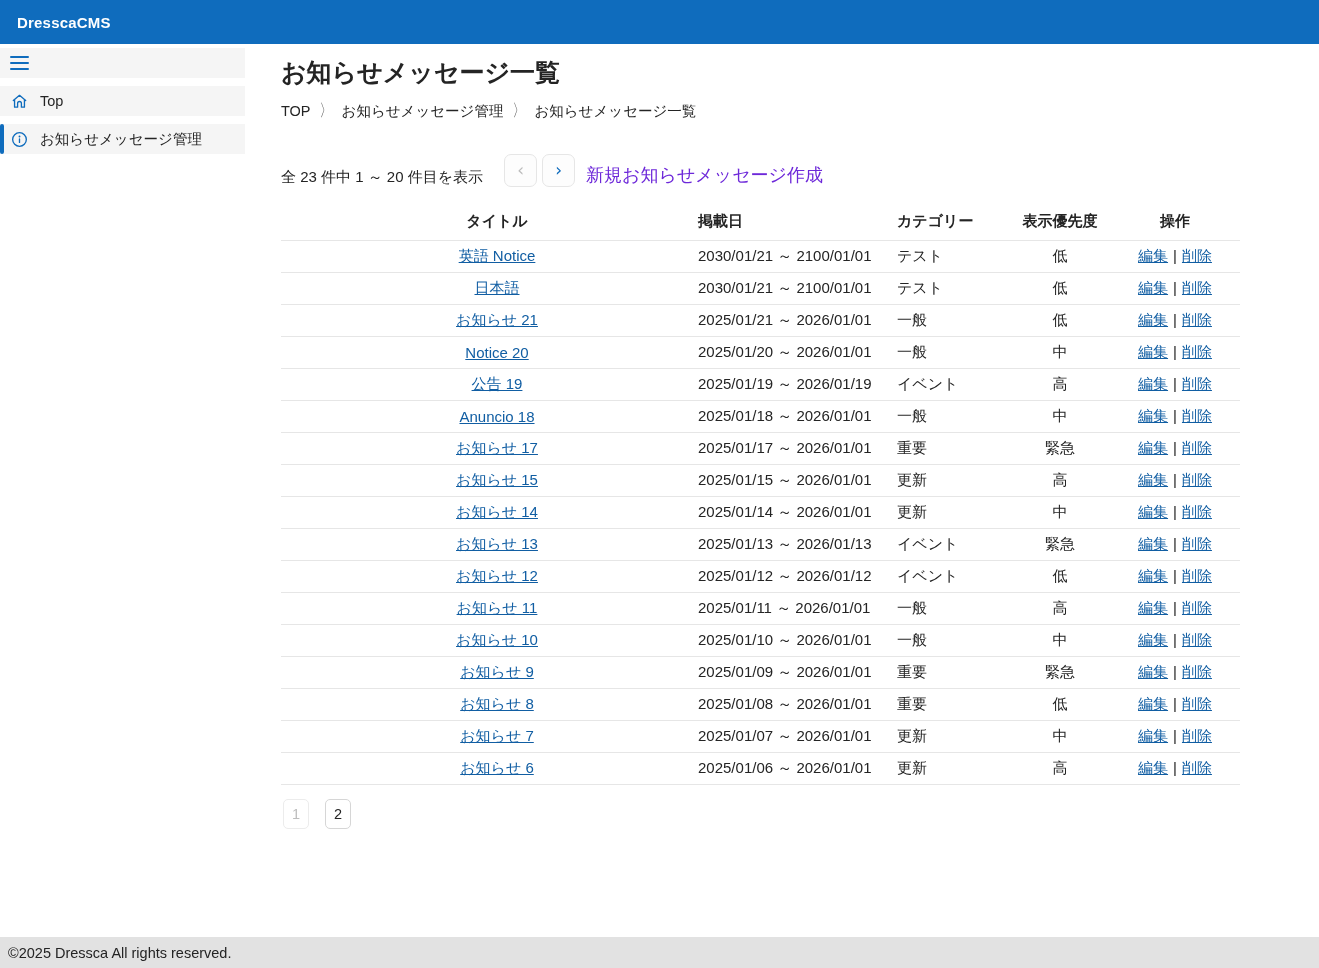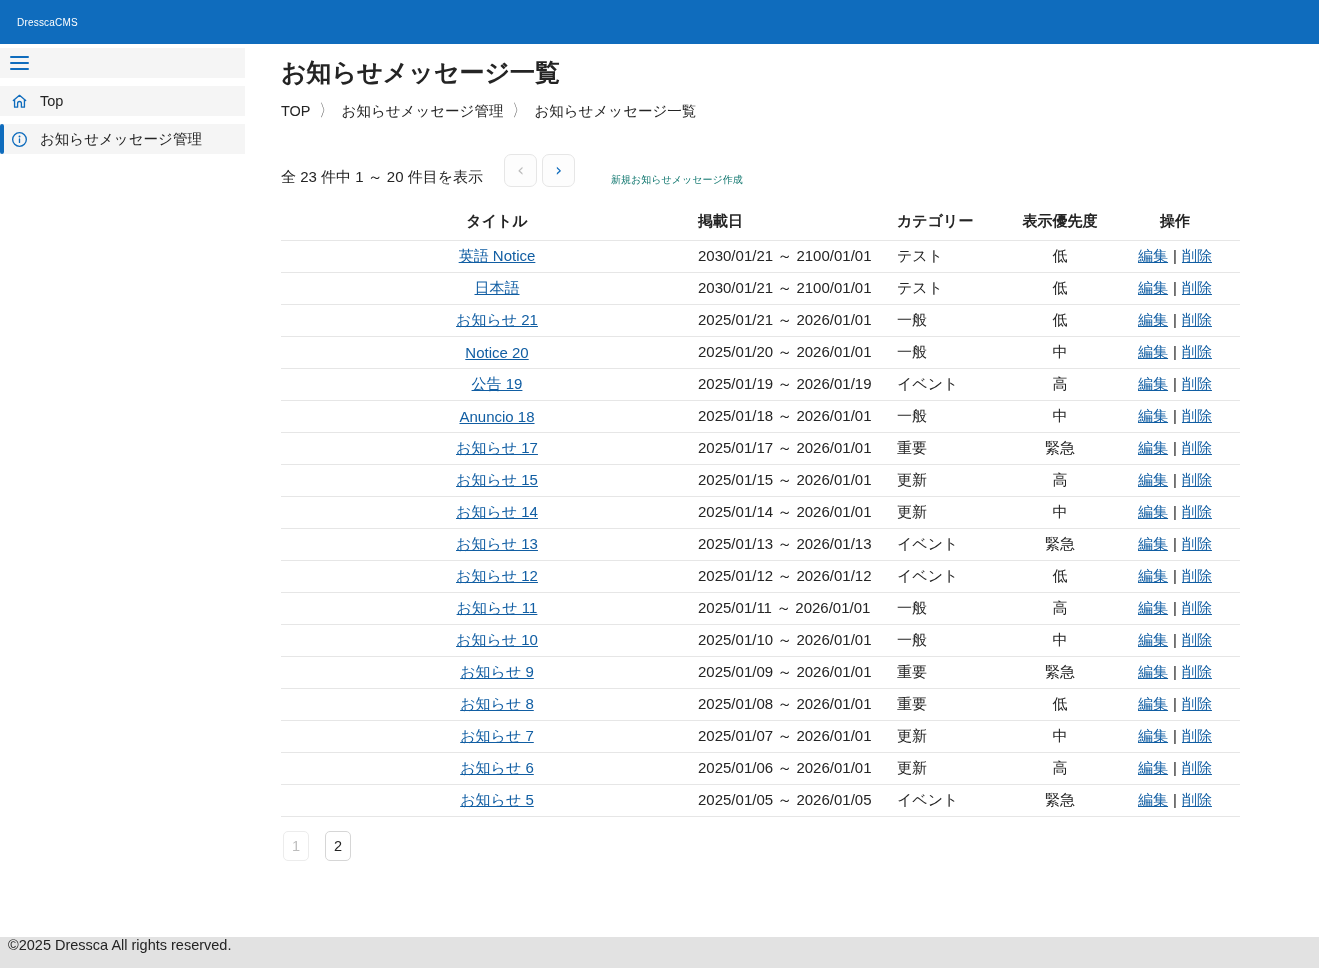--- a/index.html
+++ b/index.html
@@ -12,21 +12,21 @@
   .app { display: flex; flex-direction: column; height: 968px; }
 
   
   .app-header {
     height: 44px; flex: 0 0 44px;
     background: #0f6cbd;
     display: flex; align-items: center;
     padding: 0 17px;
   }
   .app-logo {
-    color: #ffffff; font-weight: normal; font-size: 10px;
+    color: #ffffff; font-weight: bold; font-size: 15px;
     letter-spacing: 0.2px; cursor: pointer;
   }
 
   
   .shell { flex: 1 1 auto; display: flex; overflow: hidden; }
 
   
   .sidebar { width: 245px; flex: 0 0 245px; padding-top: 4px; background: #ffffff; }
   .side-item {
     position: relative;
@@ -60,21 +60,21 @@
   .nav-btn {
     width: 33px; height: 33px; margin-left: 5px;
     background: #fdfdfd; border: 1px solid #e6e6e6; border-radius: 7px;
     display: inline-flex; align-items: center; justify-content: center;
     font-size: 17px; cursor: pointer;
   }
   .nav-btn:first-of-type { margin-left: 21px; }
   .nav-btn .chev { line-height: 1; font-family: "DejaVu Sans", sans-serif; }
   .nav-btn.disabled .chev { color: #bdbdbd; }
   .nav-btn .chev.blue { color: #0f6cbd; }
-  .create-link { margin-left: 36px; font-size: 10px; color: #0f766e; text-decoration: none; cursor: pointer; }
+  .create-link { margin-left: 11px; font-size: 18px; color: #6d28d9; text-decoration: none; cursor: pointer; }
 
   
   table { width: 100%; border-collapse: collapse; margin-top: 15px; table-layout: fixed; }
   thead th {
     font-size: 15px; font-weight: bold; text-align: left;
     height: 39px; vertical-align: middle;
     border-bottom: 1px solid #e6e6e6;
   }
   tbody td {
     font-size: 15px; height: 32px; vertical-align: middle;
@@ -93,21 +93,21 @@
     background: #ffffff; border: 1px solid #d6d6d6; border-radius: 5px;
     font-size: 14.5px; color: #242424; cursor: pointer;
     display: inline-flex; align-items: center; justify-content: center;
   }
   .page-btn.current { color: #bdbdbd; border-color: #ececec; cursor: default; }
 
   
   .app-footer {
     flex: 0 0 31px; height: 31px;
     background: #e2e2e2;
-    display: flex; align-items: flex-start;
+    display: flex; align-items: center;
     padding: 0 8px;
     font-size: 14.5px;
   }
 </style>
 </head>
 <body>
 
 <div class="app">
 
   <header class="app-header">
@@ -384,31 +384,20 @@
       <a class="link">お知らせ 6</a>
     </td>
     <td class="col-date">2025/01/06 ～ 2026/01/01</td>
     <td class="col-cat">更新</td>
     <td class="col-pri">高</td>
     <td class="col-ops">
       <a class="link">編集</a><span class="sep">|</span><a class="link">削除</a>
     </td>
   </tr>
 
-  <tr class="data-row">
-    <td class="col-title">
-      <a class="link">お知らせ 5</a>
-    </td>
-    <td class="col-date">2025/01/05 ～ 2026/01/05</td>
-    <td class="col-cat">イベント</td>
-    <td class="col-pri">緊急</td>
-    <td class="col-ops">
-      <a class="link">編集</a><span class="sep">|</span><a class="link">削除</a>
-    </td>
-  </tr>
 
 </tbody>
       </table>
 
       <div class="pagination">
         <button class="page-btn current">1</button>
         <button class="page-btn">2</button>
       </div>
     </main>
   </div>

